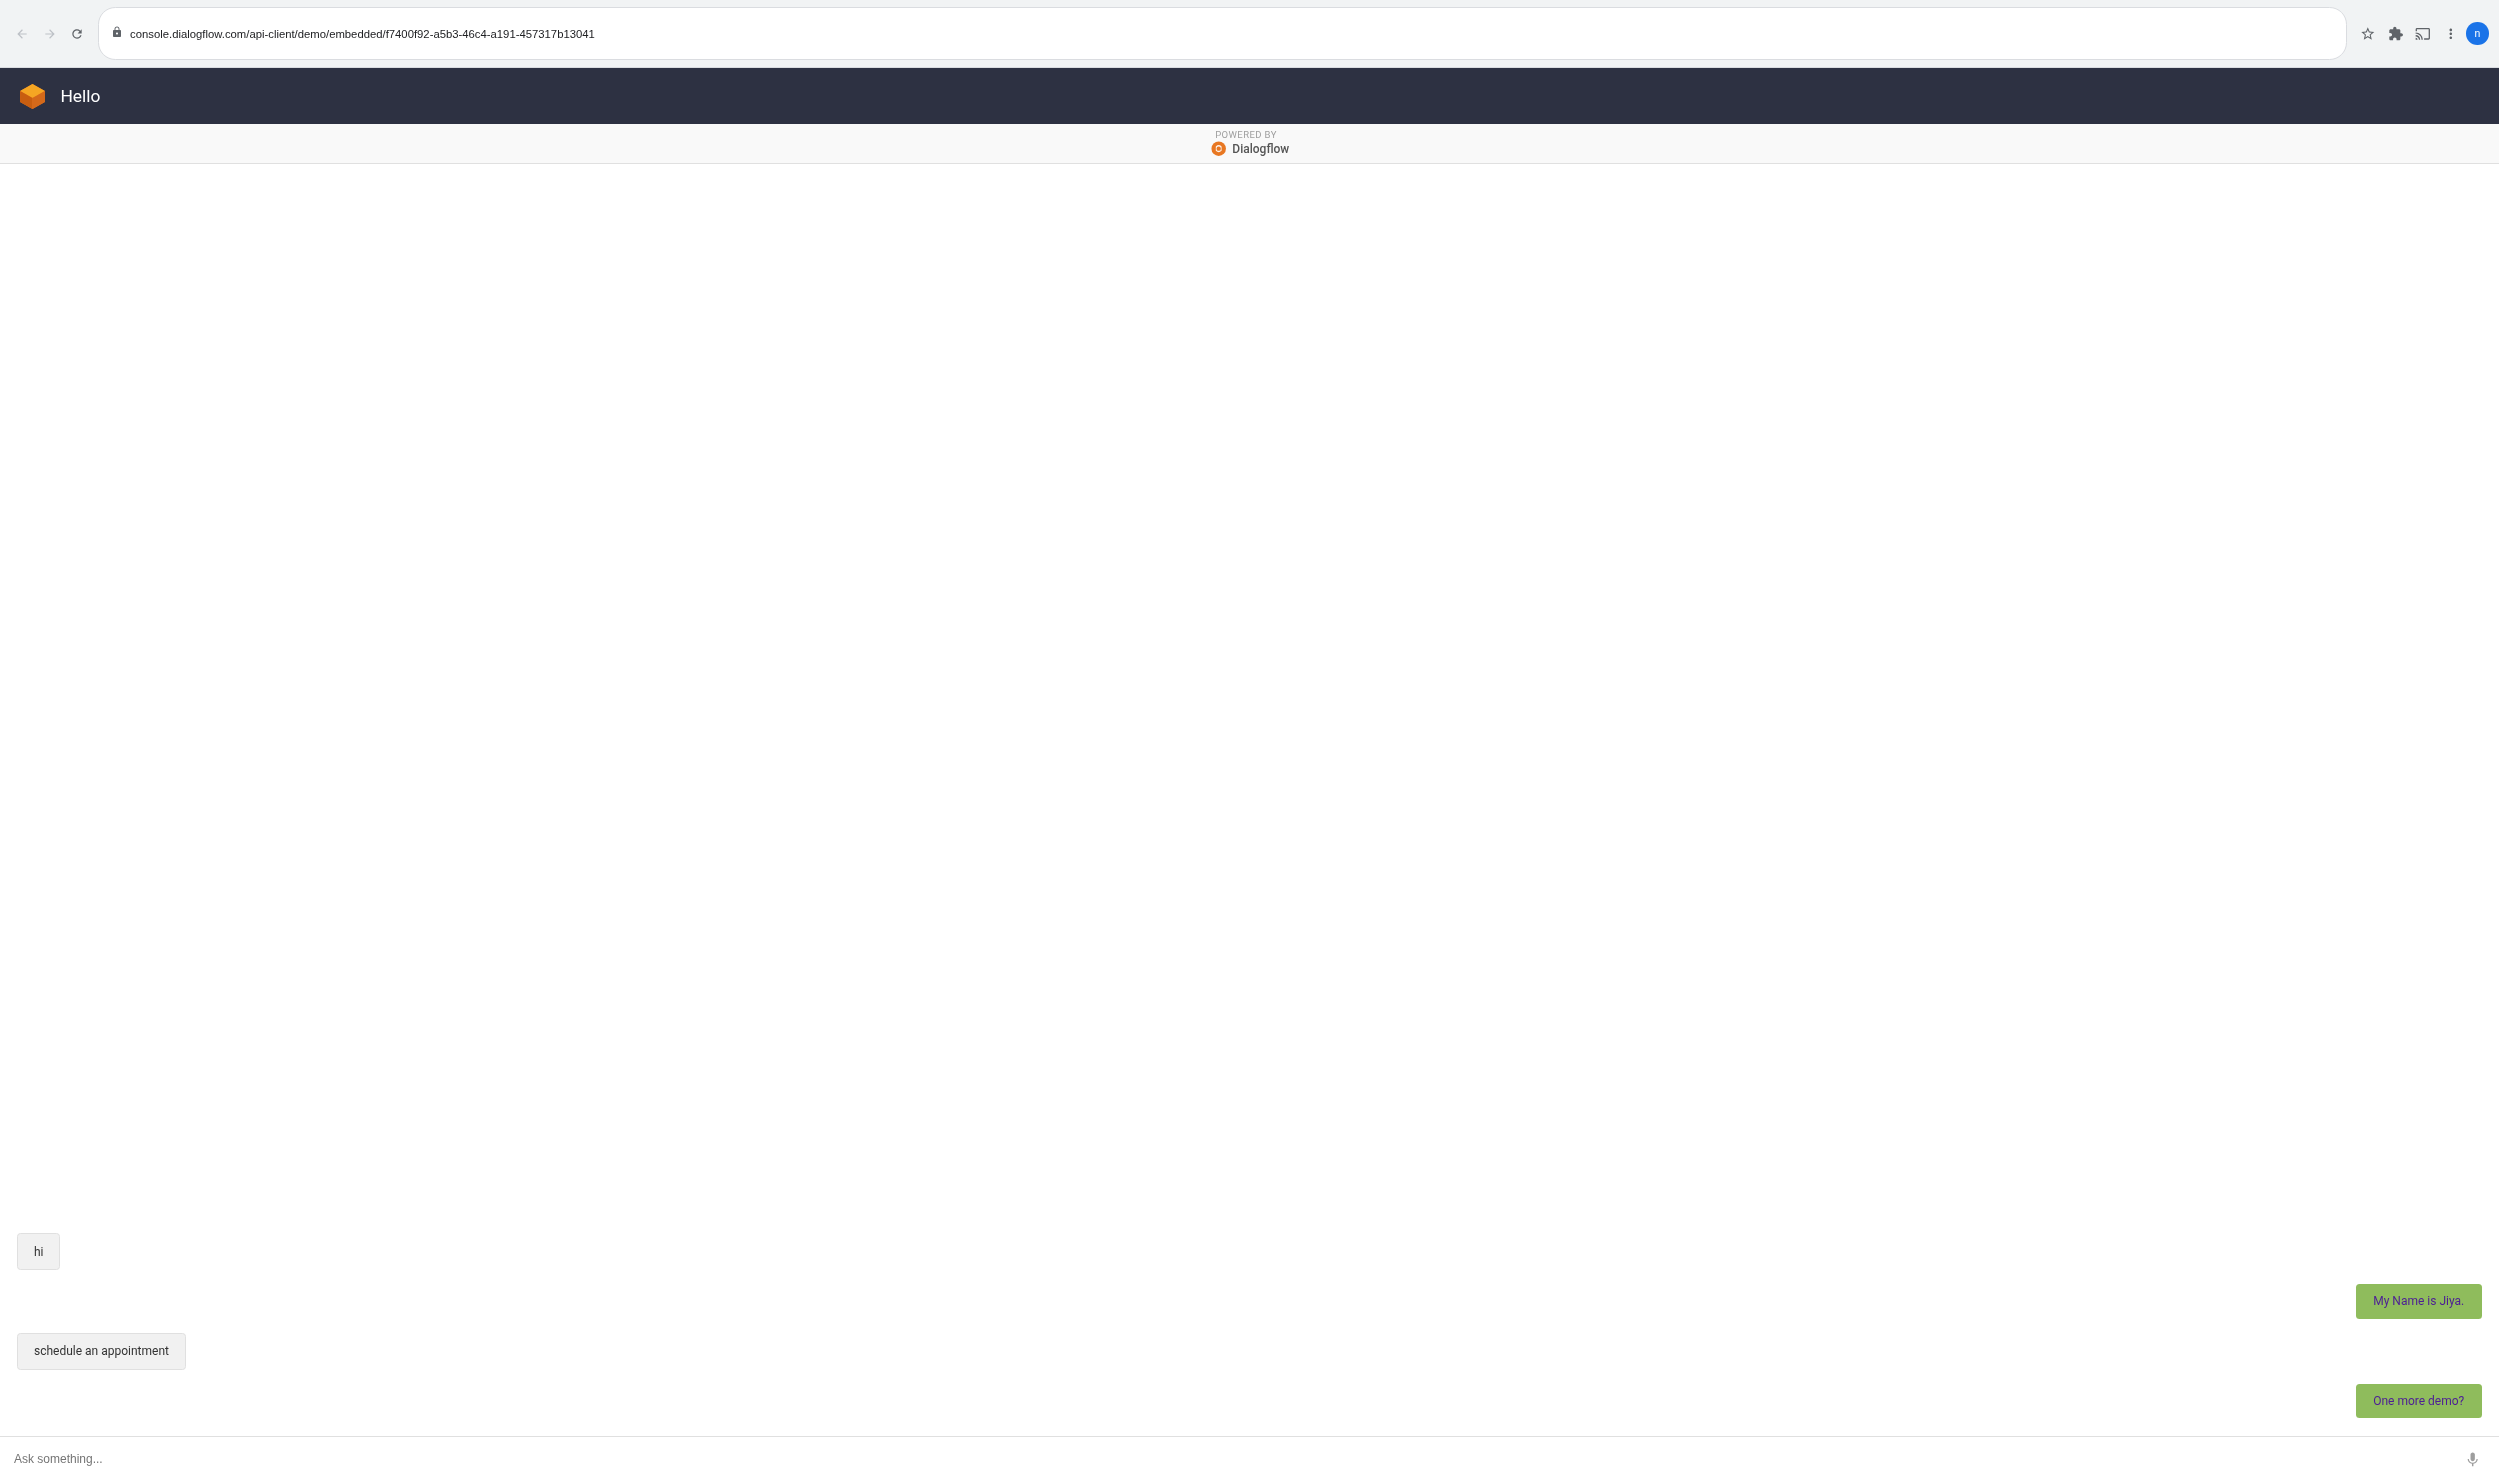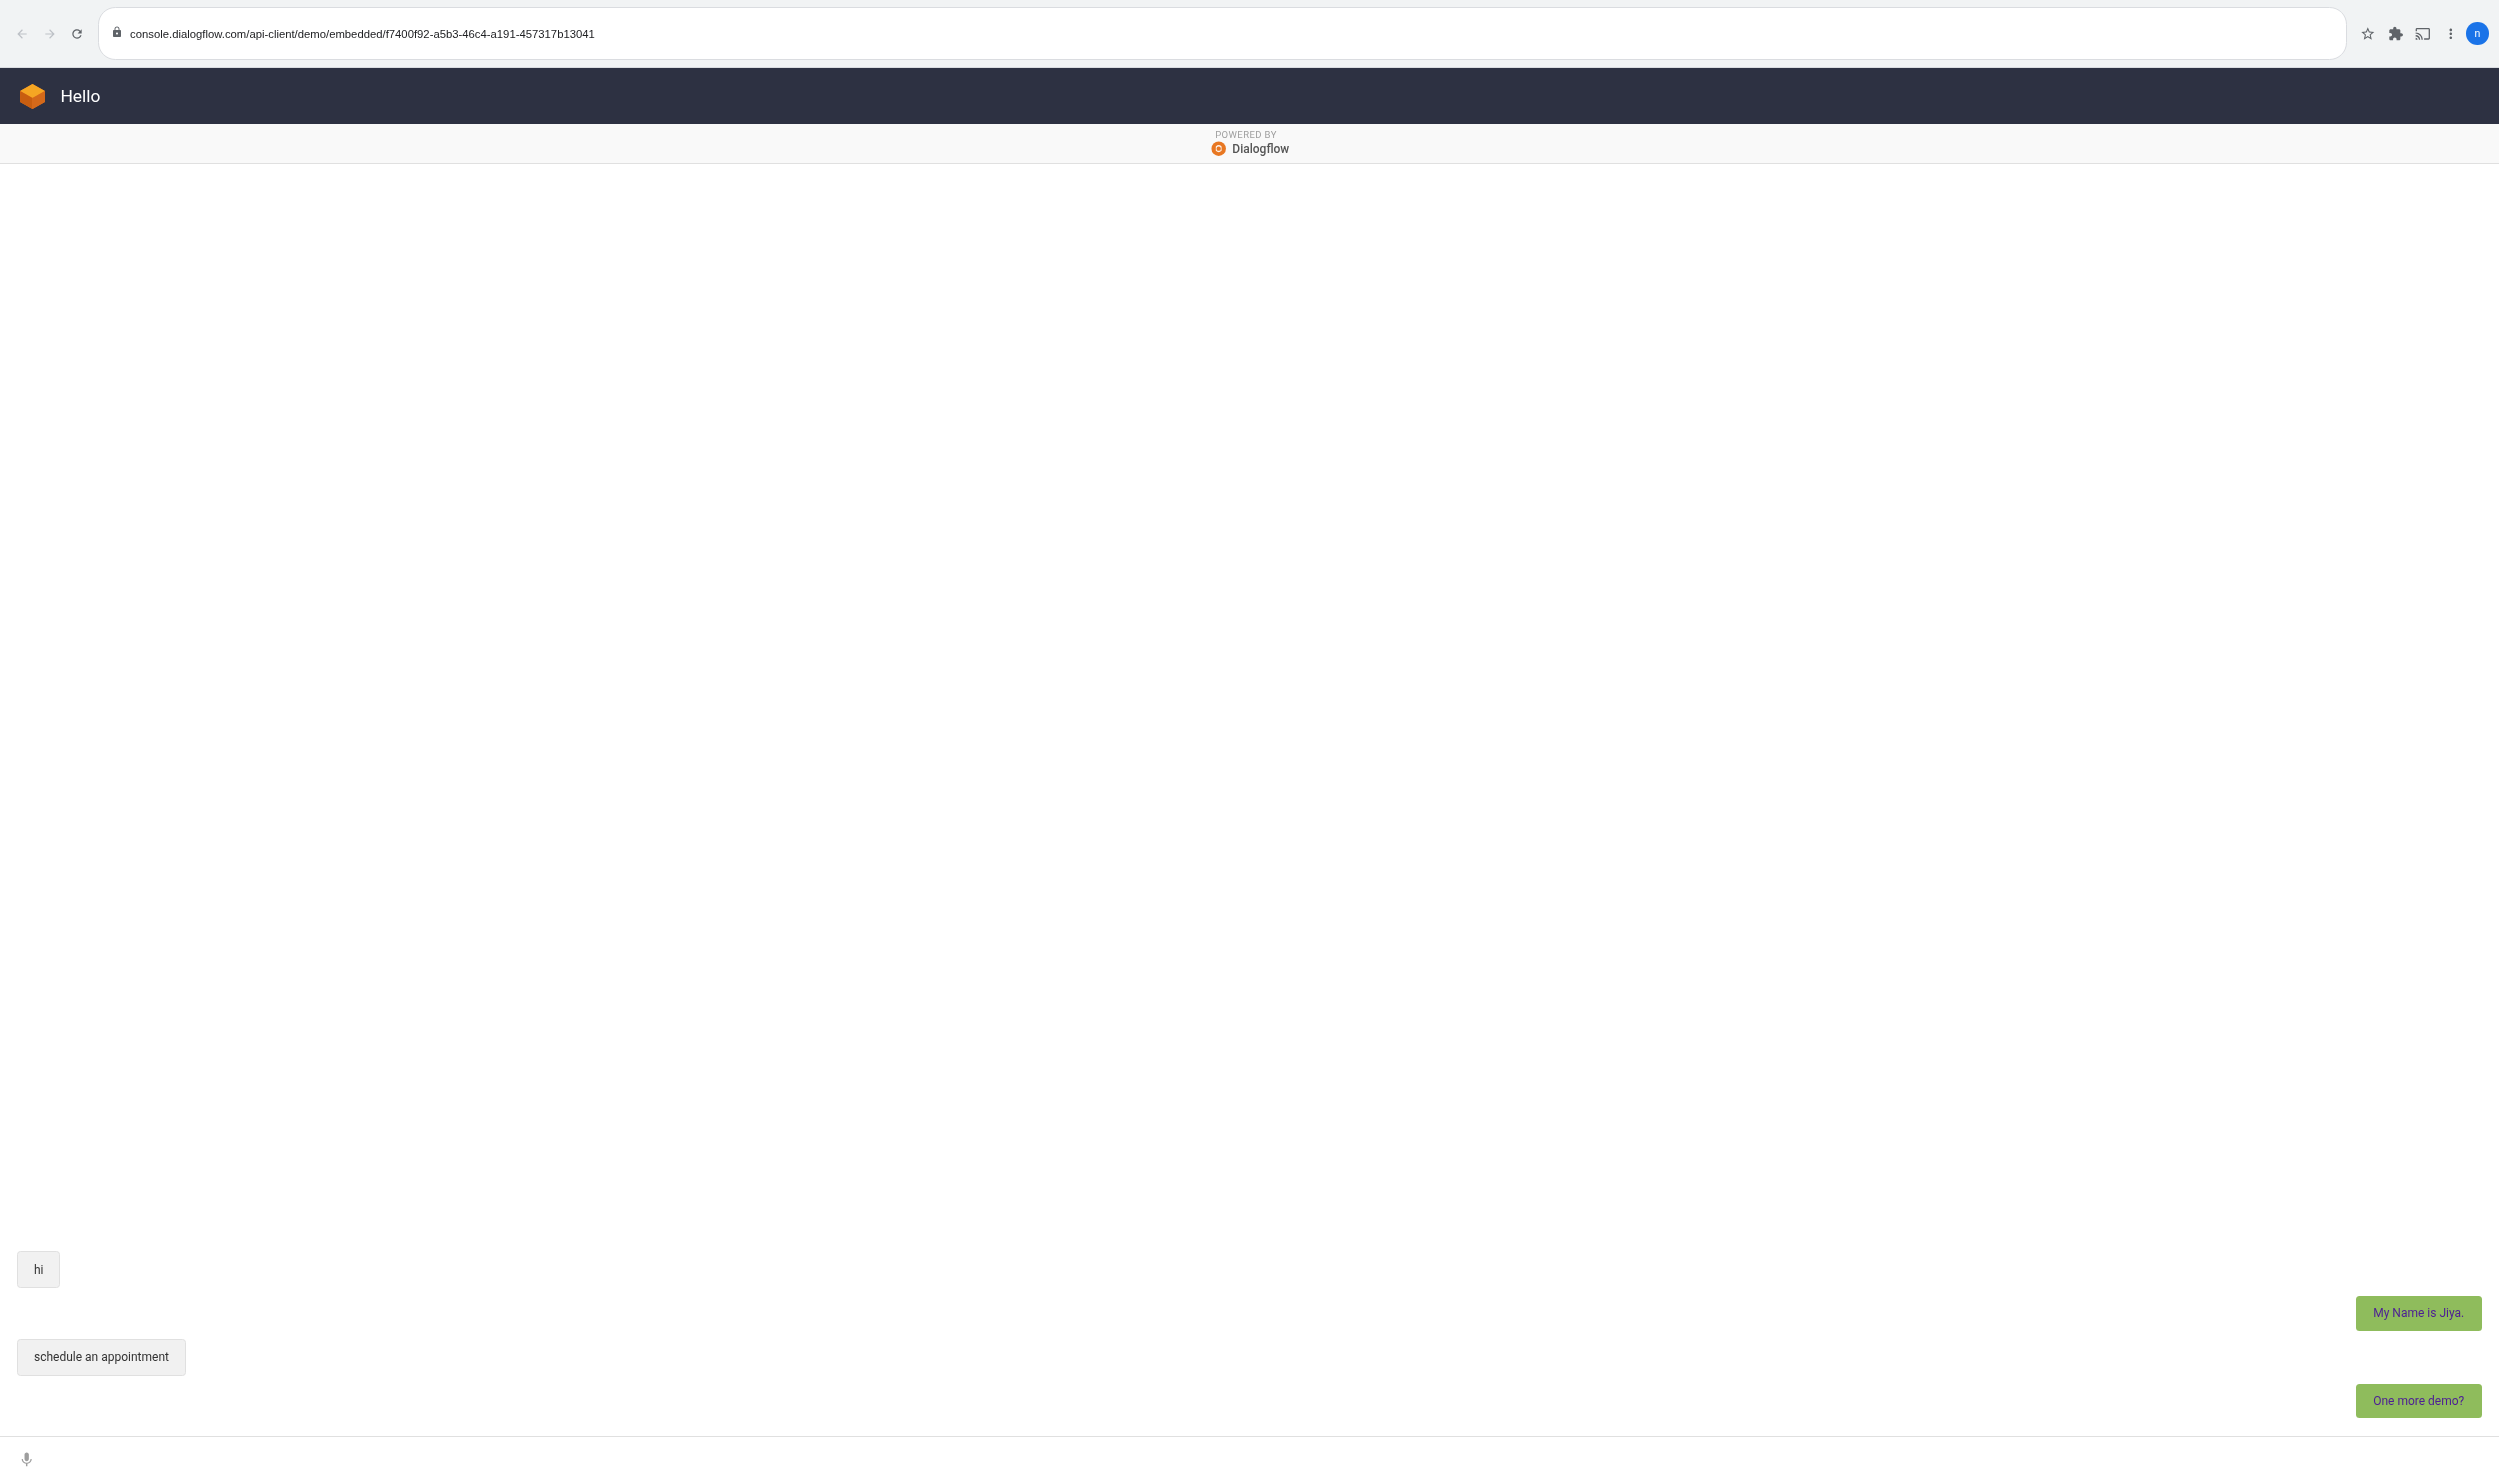--- a/index.html
+++ b/index.html
@@ -166,21 +166,21 @@
       font-weight: 500;
     }
 
     
     .chat-area {
       flex: 1;
       overflow-y: auto;
       padding: 17.4px 17.4px;
       display: flex;
       flex-direction: column;
-      gap: 8px;
+      gap: 14px;
     }
 
     .spacer {
       flex: 1;
     }
 
     
     .bot-message {
       align-self: flex-start;
       background: #f1f1f1;
@@ -324,19 +324,20 @@
   <div class="bot-message">hi</div>
 
   <div class="user-message">My Name is Jiya.</div>
 
   <div class="bot-message">schedule an appointment</div>
 
   <div class="user-message">One more demo?</div>
 </div>
 
 <div class="input-area">
+  <input class="chat-input" type="text" placeholder="Ask something..." style="">
   <button class="mic-btn">
     <svg width="17.4" height="17.4" viewBox="0 0 24 24" fill="#9e9e9e">
       <path d="M12 14c1.66 0 2.99-1.34 2.99-3L15 5c0-1.66-1.34-3-3-3S9 3.34 9 5v6c0 1.66 1.34 3 3 3zm5.3-3c0 3-2.54 5.1-5.3 5.1S6.7 14 6.7 11H5c0 3.41 2.72 6.23 6 6.72V21h2v-3.28c3.28-.48 6-3.3 6-6.72h-1.7z"></path>
     </svg>
   </button>
 </div>
 
 
 </body></html>

